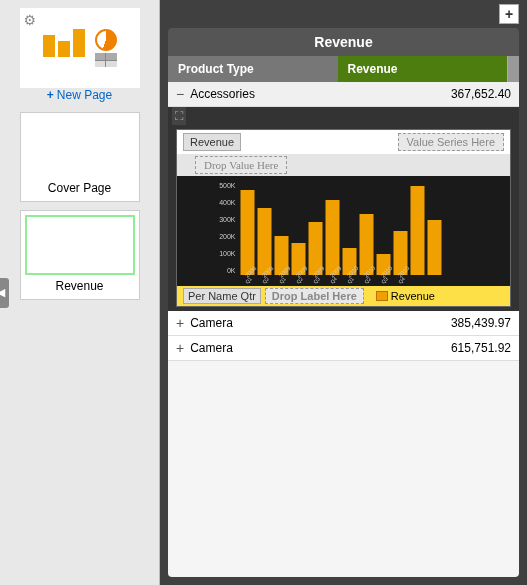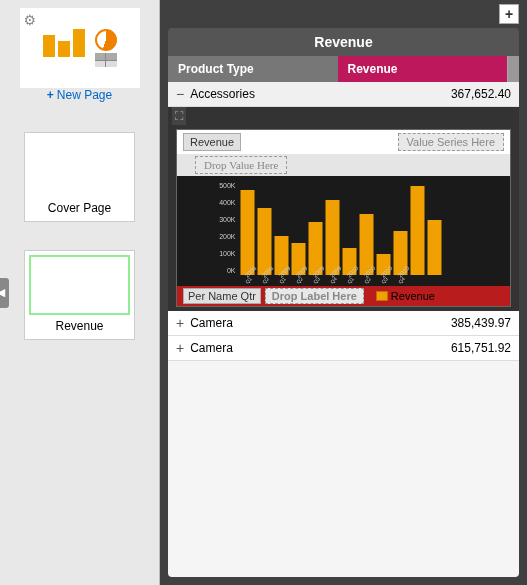--- a/index.html
+++ b/index.html
@@ -57,27 +57,26 @@
       display: flex;
       align-items: center;
       gap: 3px;
     }
     .new-page-link .plus {
       color: #0066cc;
       font-weight: bold;
     }
 
     .page-thumb-container {
-      width: 111px;
+      width: 120px;
       border: 1px solid #ccc;
       background: #fff;
       padding: 4px;
       margin-bottom: 8px;
       cursor: pointer;
-      margin-top: 20px;
     }
 
     .page-label {
       text-align: center;
       font-size: 12px;
       padding: 4px 0 2px 0;
     }
 
     .page-thumb-cover {
       height: 60px;
@@ -136,21 +135,21 @@
       background: #555;
       color: #fff;
       text-align: center;
       font-weight: bold;
       font-size: 14px;
       padding: 6px 0;
     }
 
     .report-header {
       display: flex;
-      background: #be185d;
+      background: #4d7c0f;
       position: relative;
       justify-content: space-between;
     }
 
     .report-header-col {
       padding: 6px 10px;
       color: #fff;
       font-weight: bold;
       font-size: 12px;
       flex: 1;
@@ -270,21 +269,21 @@
       display: inline-block;
     }
 
     .chart-svg-area {
       background: #1a1a1a;
       width: 100%;
       display: block;
     }
 
     .chart-footer {
-      background: #b91c1c;
+      background: #fde047;
       padding: 2px 6px;
       display: flex;
       align-items: center;
       gap: 4px;
       flex-wrap: wrap;
     }
 
     .chart-per-name {
       font-size: 11px;
       color: #333;

